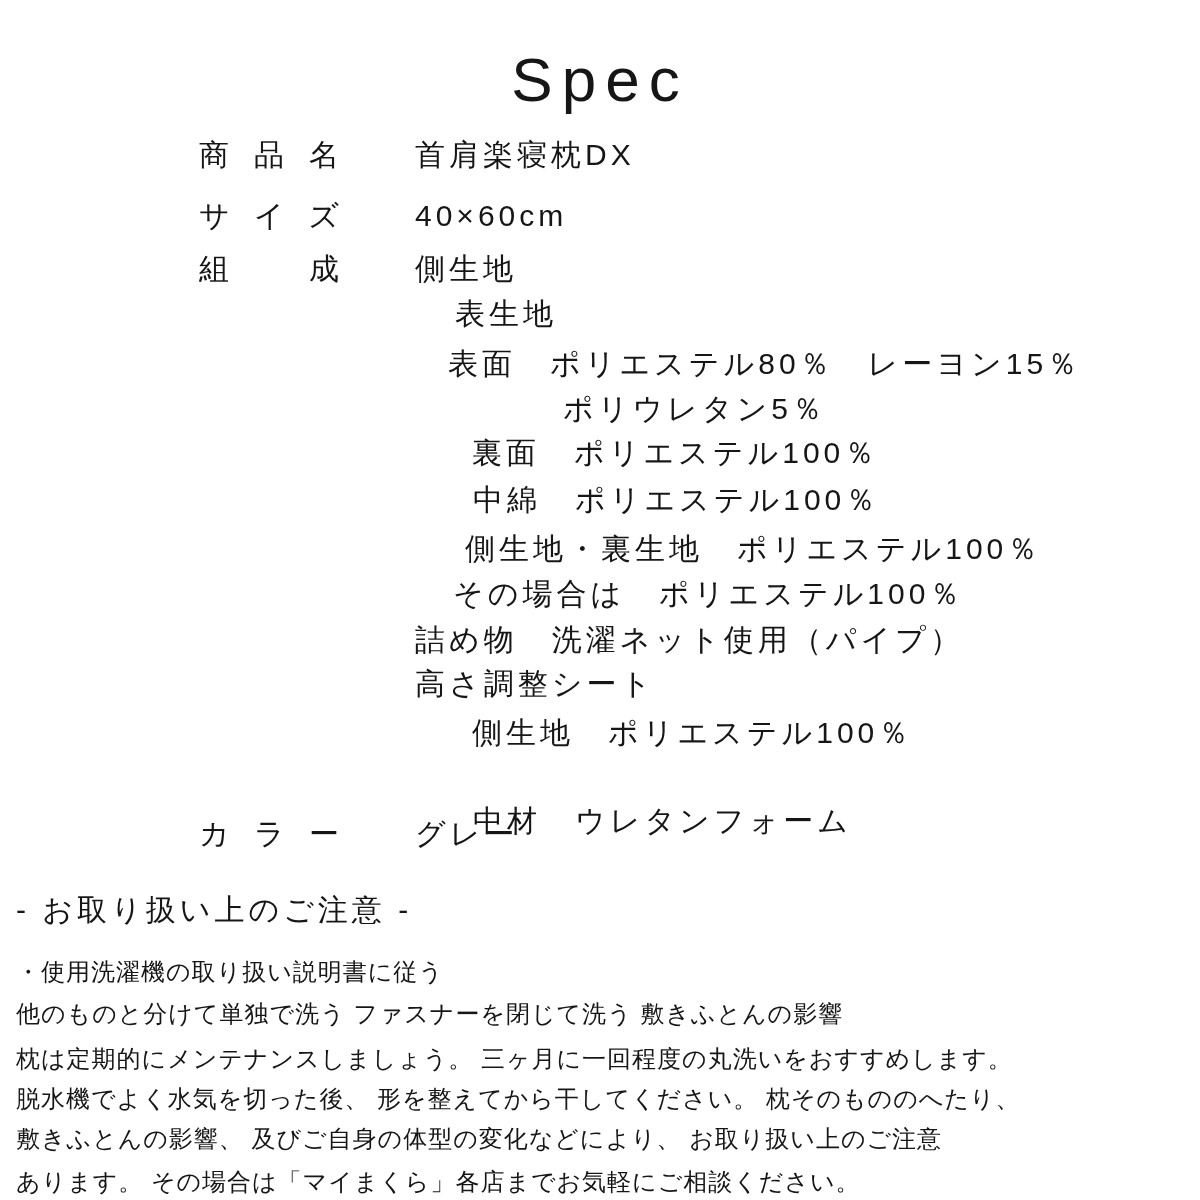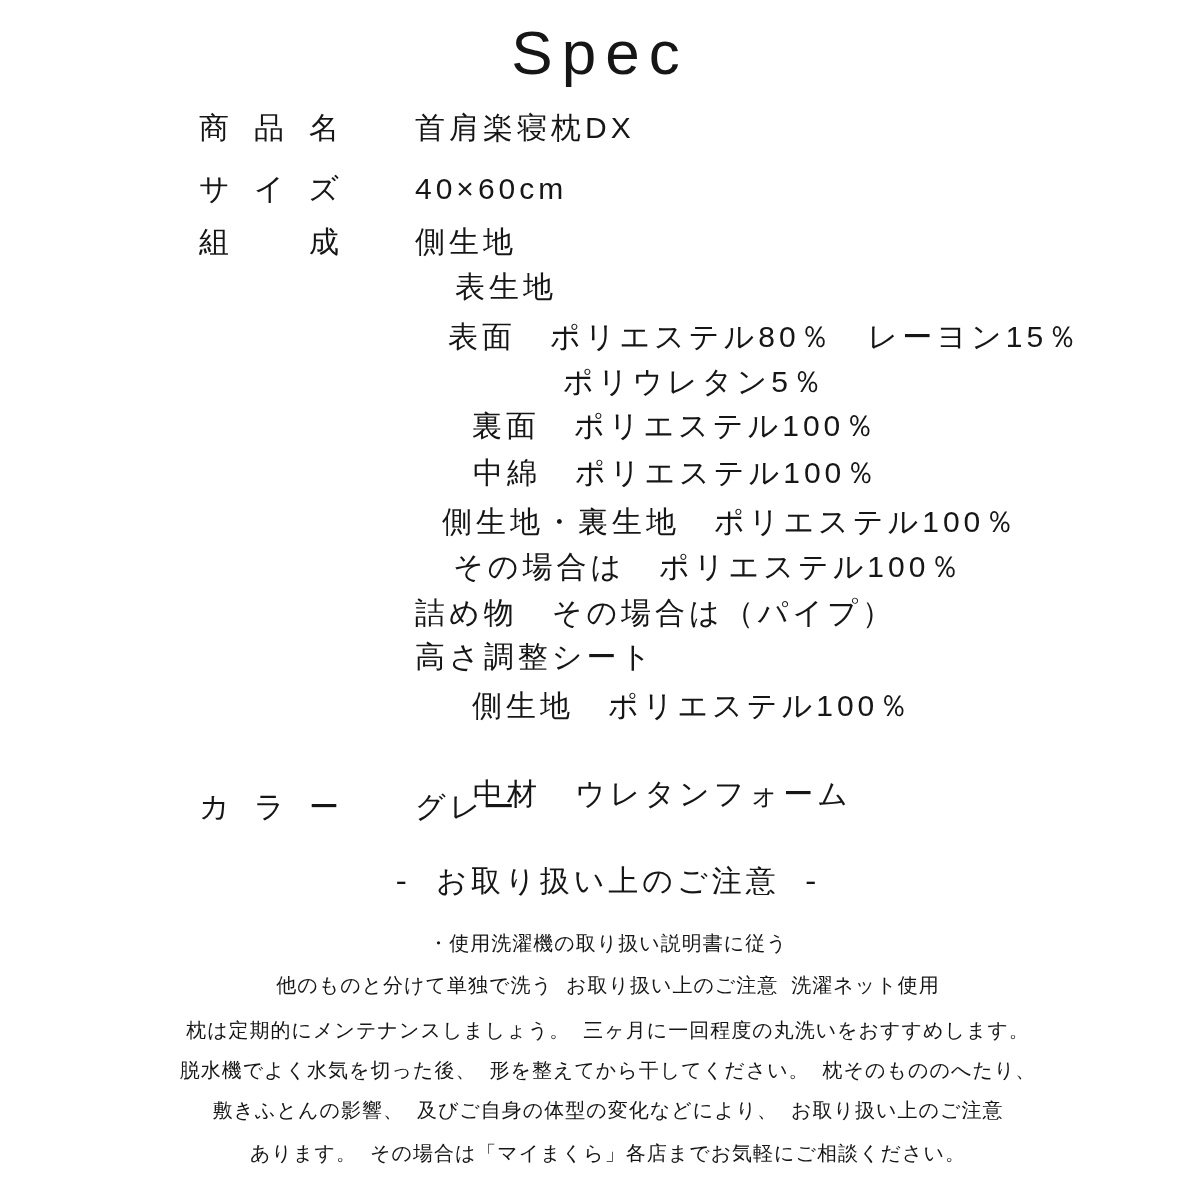--- a/index.html
+++ b/index.html
@@ -8,36 +8,37 @@
     background:#ffffff;
     font-family:"Liberation Sans","DejaVu Sans",sans-serif;
     color:#161616;
   }
   .page{position:relative;width:1200px;height:1200px;background:#fff;overflow:hidden;}
   .t{
     position:absolute;
     font-size:30px;line-height:30px;
     letter-spacing:4px;
     white-space:pre;
+    margin-top:27px;
   }
   .title{
     top:20px;left:0;right:0;
     text-align:center;
     font-size:62px;line-height:66px;
     letter-spacing:9px;
     font-weight:500;
   }
   .label{
     left:199px;width:140px;
     display:flex;justify-content:space-between;
     letter-spacing:0;
   }
   .value{left:415px;}
-  .center{left:16px;right:0;text-align:center;font-family:Liberation Mono, monospace;}
-  .notice{font-size:20px;letter-spacing:1px;}
+  .center{left:16px;right:0;text-align:left;}
+  .notice{font-size:24px;letter-spacing:1px;}
 </style>
 </head>
 <body>
 
 <div class="page">
 
   <div class="t title">Spec</div>
 
   <section>
     <div class="t label justify" style="top:113px"><span>商</span><span>品</span><span>名</span></div>
@@ -47,34 +48,34 @@
     <div class="t value" style="top:174px">40×60cm</div>
 
     <div class="t label justify" style="top:227px"><span>組</span><span>成</span></div>
     <div class="t value" style="top:227px">側生地</div>
 
     <div class="t" style="top:272px;left:455px">表生地</div>
     <div class="t" style="top:322px;left:448px">表面　ポリエステル80％　レーヨン15％</div>
     <div class="t" style="top:367px;left:563px">ポリウレタン5％</div>
     <div class="t" style="top:411px;left:472px">裏面　ポリエステル100％</div>
     <div class="t" style="top:458px;left:473px">中綿　ポリエステル100％</div>
-    <div class="t" style="top:507px;left:442px">側生地・裏生地　ポリエステル100％</div>
+    <div class="t" style="top:507px;left:465px">側生地・裏生地　ポリエステル100％</div>
     <div class="t" style="top:552px;left:453px">その場合は　ポリエステル100％</div>
-    <div class="t" style="top:598px;left:415px">詰め物　その場合は（パイプ）</div>
+    <div class="t" style="top:598px;left:415px">詰め物　洗濯ネット使用（パイプ）</div>
     <div class="t" style="top:642px;left:415px">高さ調整シート</div>
     <div class="t" style="top:691px;left:472px">側生地　ポリエステル100％</div>
     <div class="t" style="top:779px;left:473px">中材　ウレタンフォーム</div>
 
     <div class="t label justify" style="top:792px"><span>カ</span><span>ラ</span><span>ー</span></div>
     <div class="t value" style="top:792px">グレー</div>
   </section>
 
   <section>
     <div class="t center" style="top:868px">- お取り扱い上のご注意 -</div>
     <div class="t center notice" style="top:930px">・使用洗濯機の取り扱い説明書に従う</div>
-    <div class="t center notice" style="top:972px">他のものと分けて単独で洗う お取り扱い上のご注意 洗濯ネット使用</div>
+    <div class="t center notice" style="top:972px">他のものと分けて単独で洗う ファスナーを閉じて洗う 敷きふとんの影響</div>
     <div class="t center notice" style="top:1017px">枕は定期的にメンテナンスしましょう。 三ヶ月に一回程度の丸洗いをおすすめします。</div>
     <div class="t center notice" style="top:1057px">脱水機でよく水気を切った後、 形を整えてから干してください。 枕そのもののへたり、</div>
     <div class="t center notice" style="top:1097px">敷きふとんの影響、 及びご自身の体型の変化などにより、 お取り扱い上のご注意</div>
     <div class="t center notice" style="top:1140px">あります。 その場合は「マイまくら」各店までお気軽にご相談ください。</div>
   </section>
 
 </div>
 
 </body></html>

